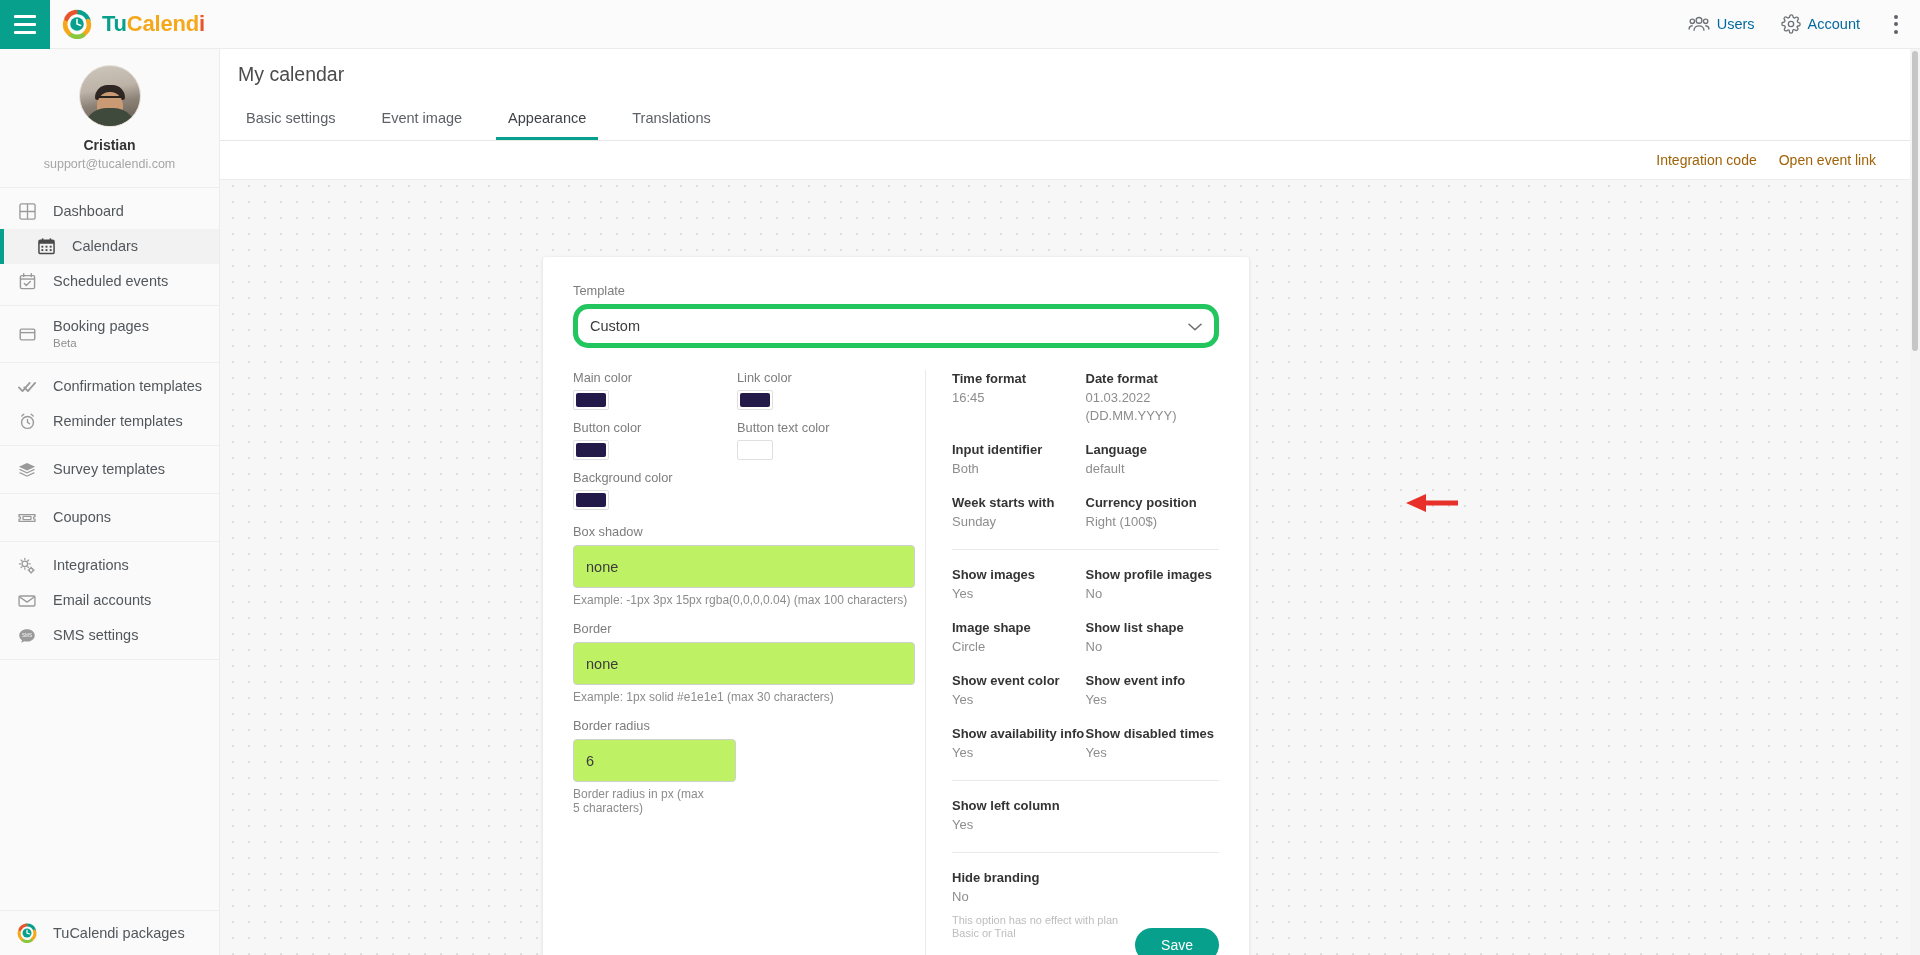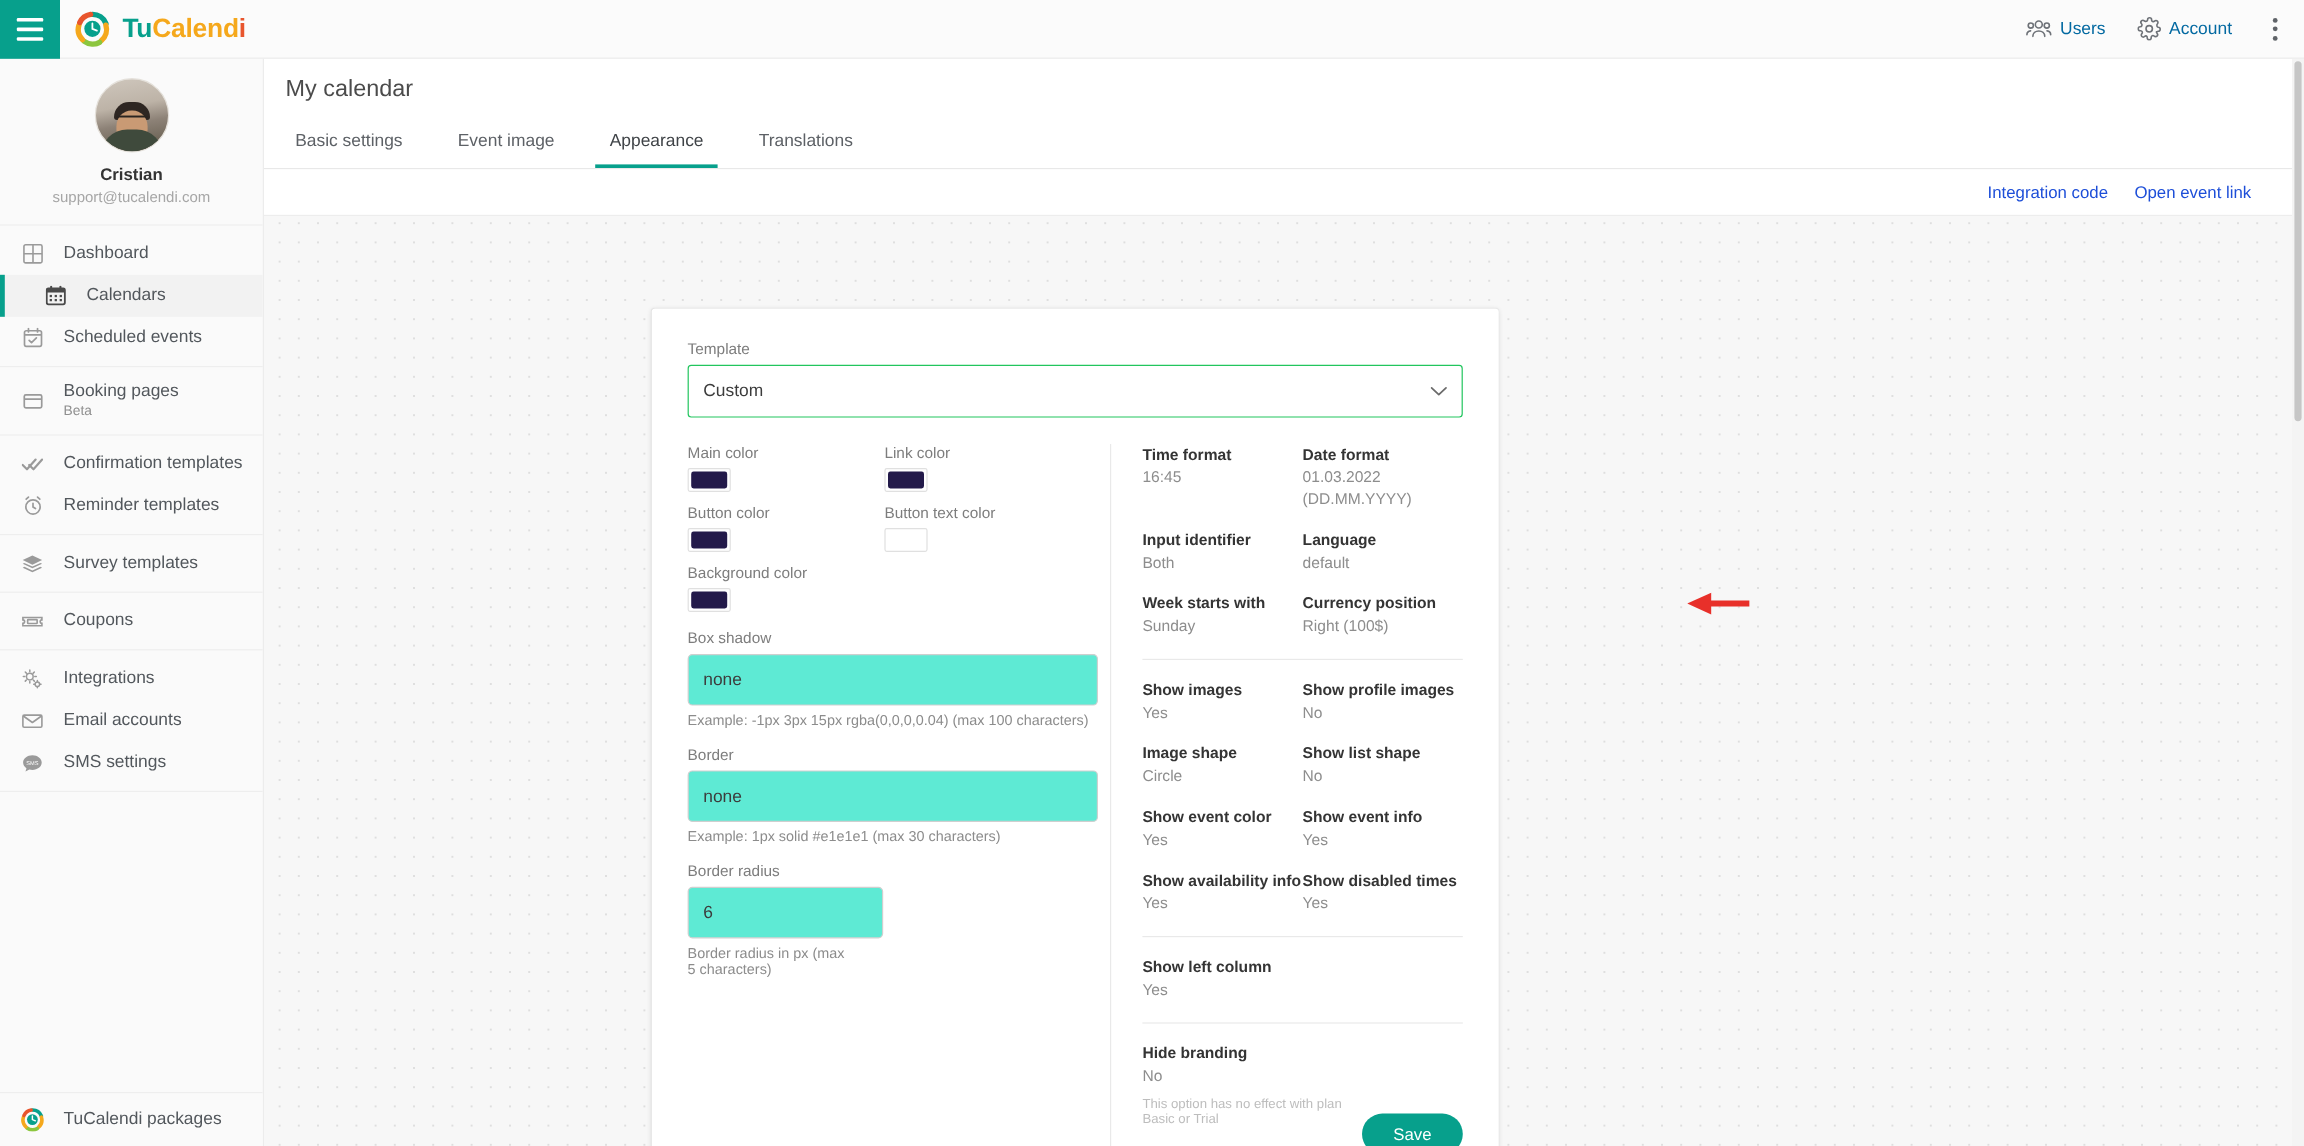--- a/index.html
+++ b/index.html
@@ -101,32 +101,32 @@
     background-color: #f7f7f7;
     background-image: radial-gradient(#dedede 1px, transparent 1px);
     background-size: 16px 16px; background-position: 5px 5px;
     overflow: hidden;
   }
   #toolbar-links {
     position: absolute; top: 0; left: 0; right: 0; height: 39px;
     background: #ffffff; display: flex; align-items: center; justify-content: flex-end;
     gap: 22px; padding-right: 34px; border-bottom: 1px solid #ededed;
   }
-  .tool-link { color: #1d4ed8; font-size: 14px; cursor: pointer; }
+  .tool-link { color: #a16207; font-size: 14px; cursor: pointer; }
 
   #card {
     position: absolute; left: 323px; top: 116px; width: 706px;
     background: #fff; border-radius: 3px;
     box-shadow: 0 1px 4px rgba(0,0,0,0.10), 0 0 1px rgba(0,0,0,0.08);
     padding: 26px 30px 30px; min-height: 590px;
   }
 
   .fld-label { font-size: 12.8px; color: #7d7d7d; margin-bottom: 6px; }
   #template-select {
-    width: 100%; height: 44px; border: 1px solid #22c55e; border-radius: 3px;
+    width: 100%; height: 44px; border: 5px solid #22c55e; border-radius: 15px;
     display: flex; align-items: center; padding: 0 12px; font-size: 14.5px; color: #3c3c3c;
     cursor: pointer; background: #fff;
   }
   #template-select .chev { margin-left: auto; color: #6b6b6b; }
 
   #cols { display: flex; margin-top: 22px; }
   #col-left { width: 342px; flex: 0 0 342px; }
   #col-div { width: 1px; background: #e9e9e9; margin: 0 26px 0 10px; align-self: stretch; }
   #col-right { flex: 1; }
 
@@ -135,21 +135,21 @@
   .color-cell .fld-label { margin-bottom: 5px; margin-top: 10px; }
   .swatch-box {
     width: 36px; height: 20px; border: 1px solid #e0e0e0; background:#fff;
     display: flex; align-items: center; justify-content: center; cursor: pointer; border-radius: 2px;
   }
   .swatch { width: 30px; height: 14px; border-radius: 2px; }
 
   .txt-field {
     width: 100%; height: 43px; border: 1px solid #cfcfcf; border-radius: 4px;
     display: flex; align-items: center; padding: 0 12px; font-size: 14.5px; color: #3c3c3c;
-    background: #5eead4; cursor: text;
+    background: #bef264; cursor: text;
   }
   .txt-field.short { width: 163px; }
   .hint { font-size: 12px; color: #8c8c8c; margin-top: 5px; line-height: 14px; }
   .group { margin-top: 14px; }
 
   .set-grid { display: flex; flex-wrap: wrap; }
   .set-item { width: 50%; margin-bottom: 16px; }
   .set-item.full { width: 100%; }
   .set-key { font-size: 13px; color: #343434; font-weight: bold; line-height: 17px; }
   .set-val { font-size: 13px; color: #8d8d8d; line-height: 18px; margin-top: 2px; }

